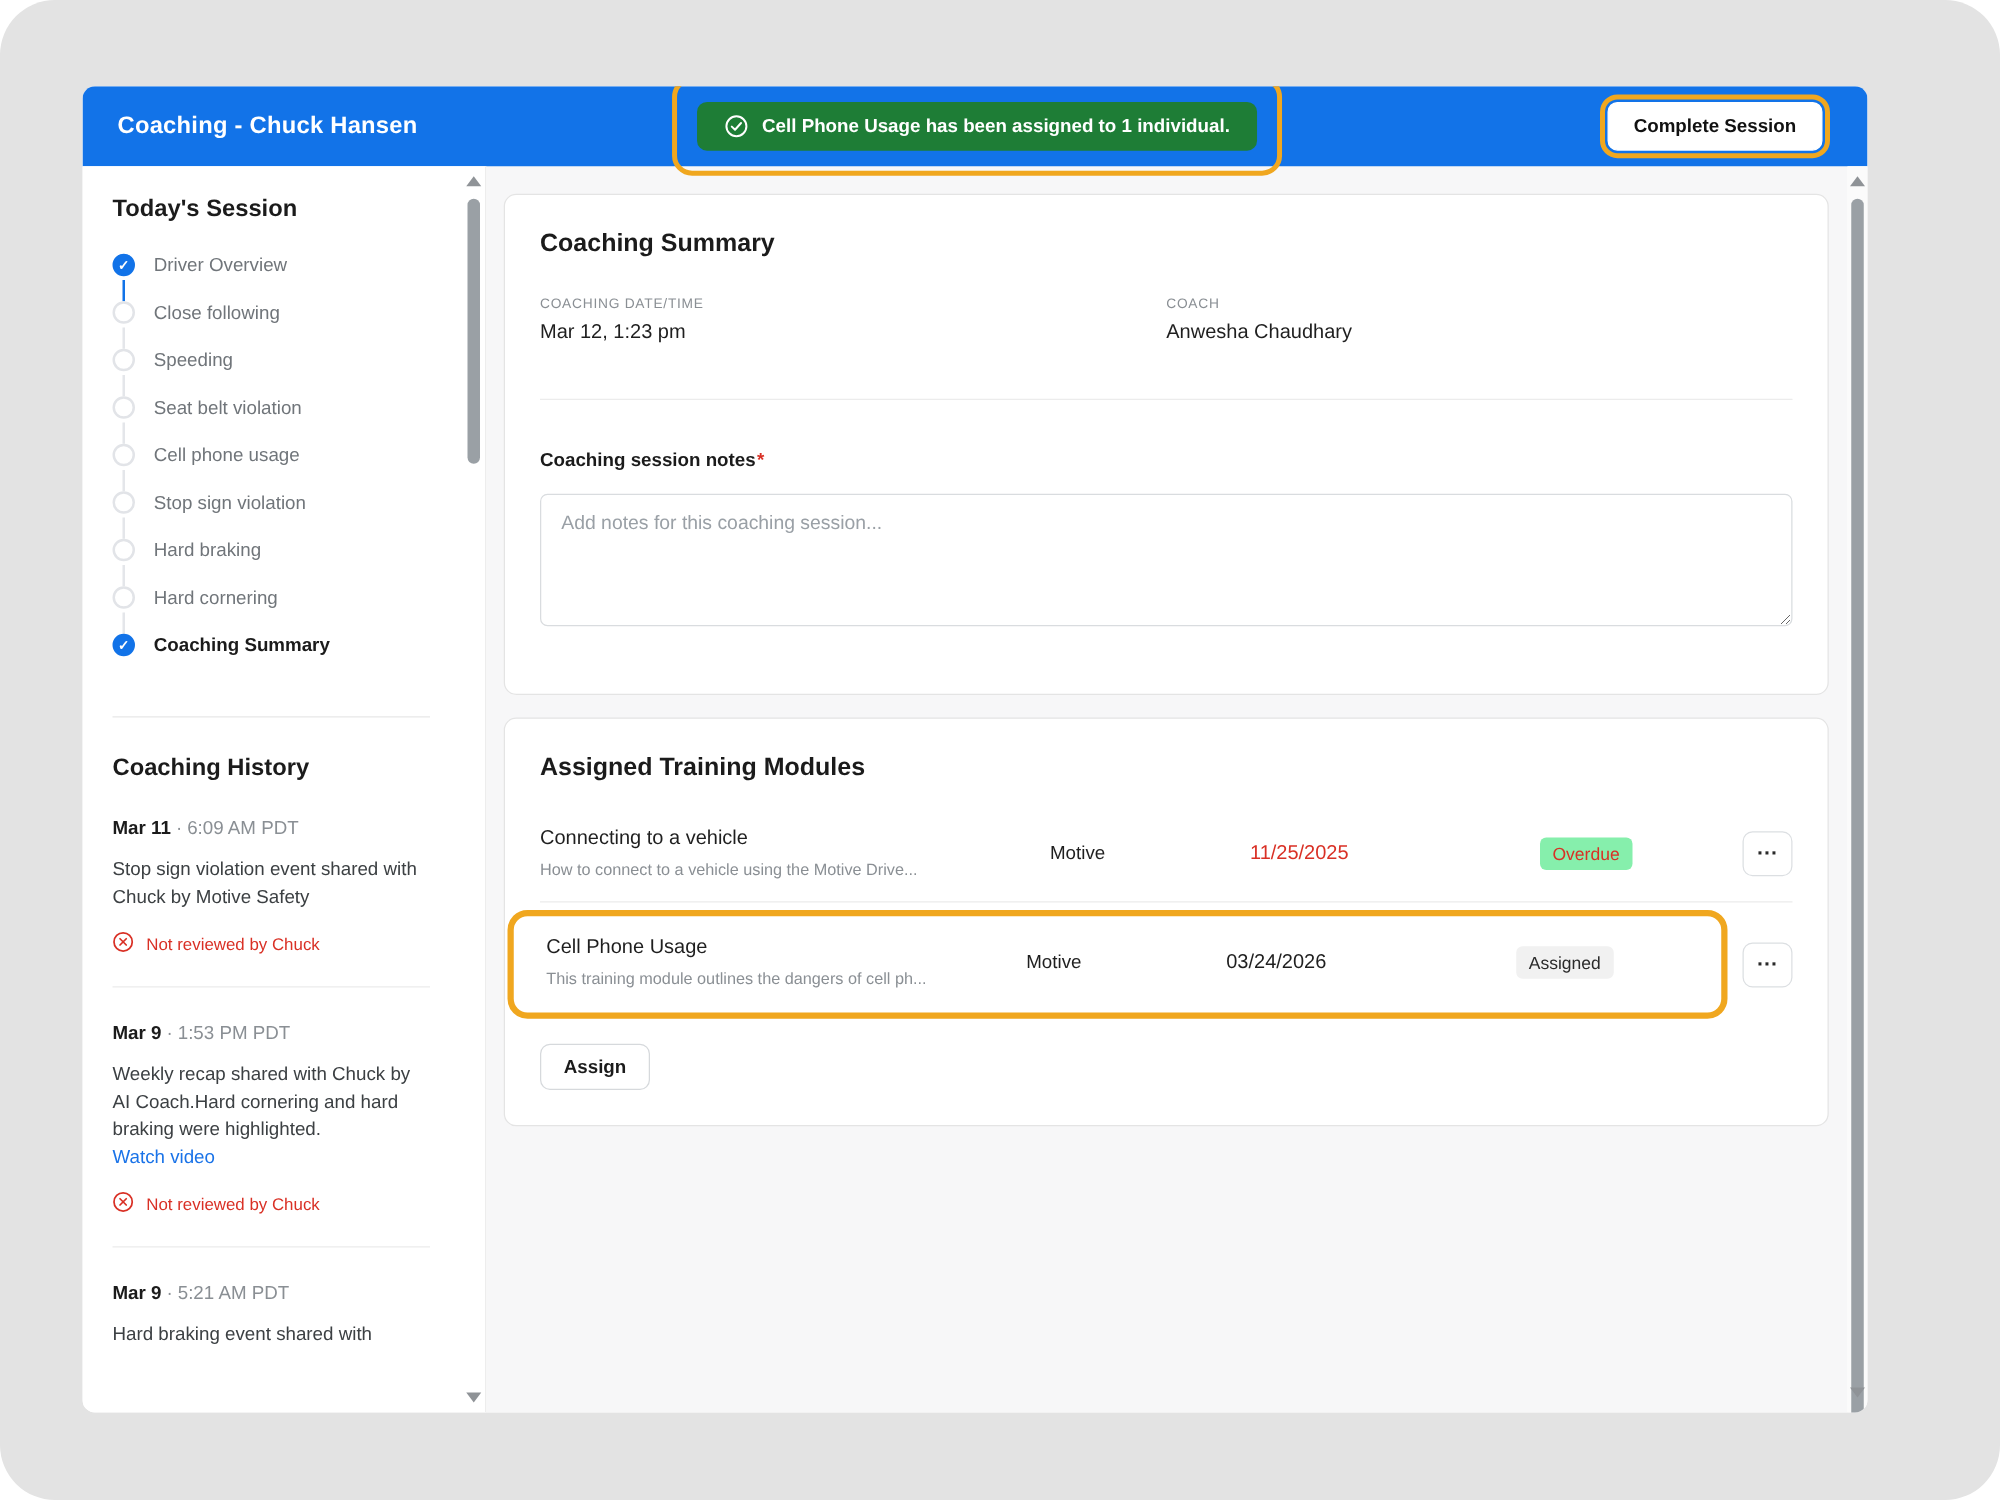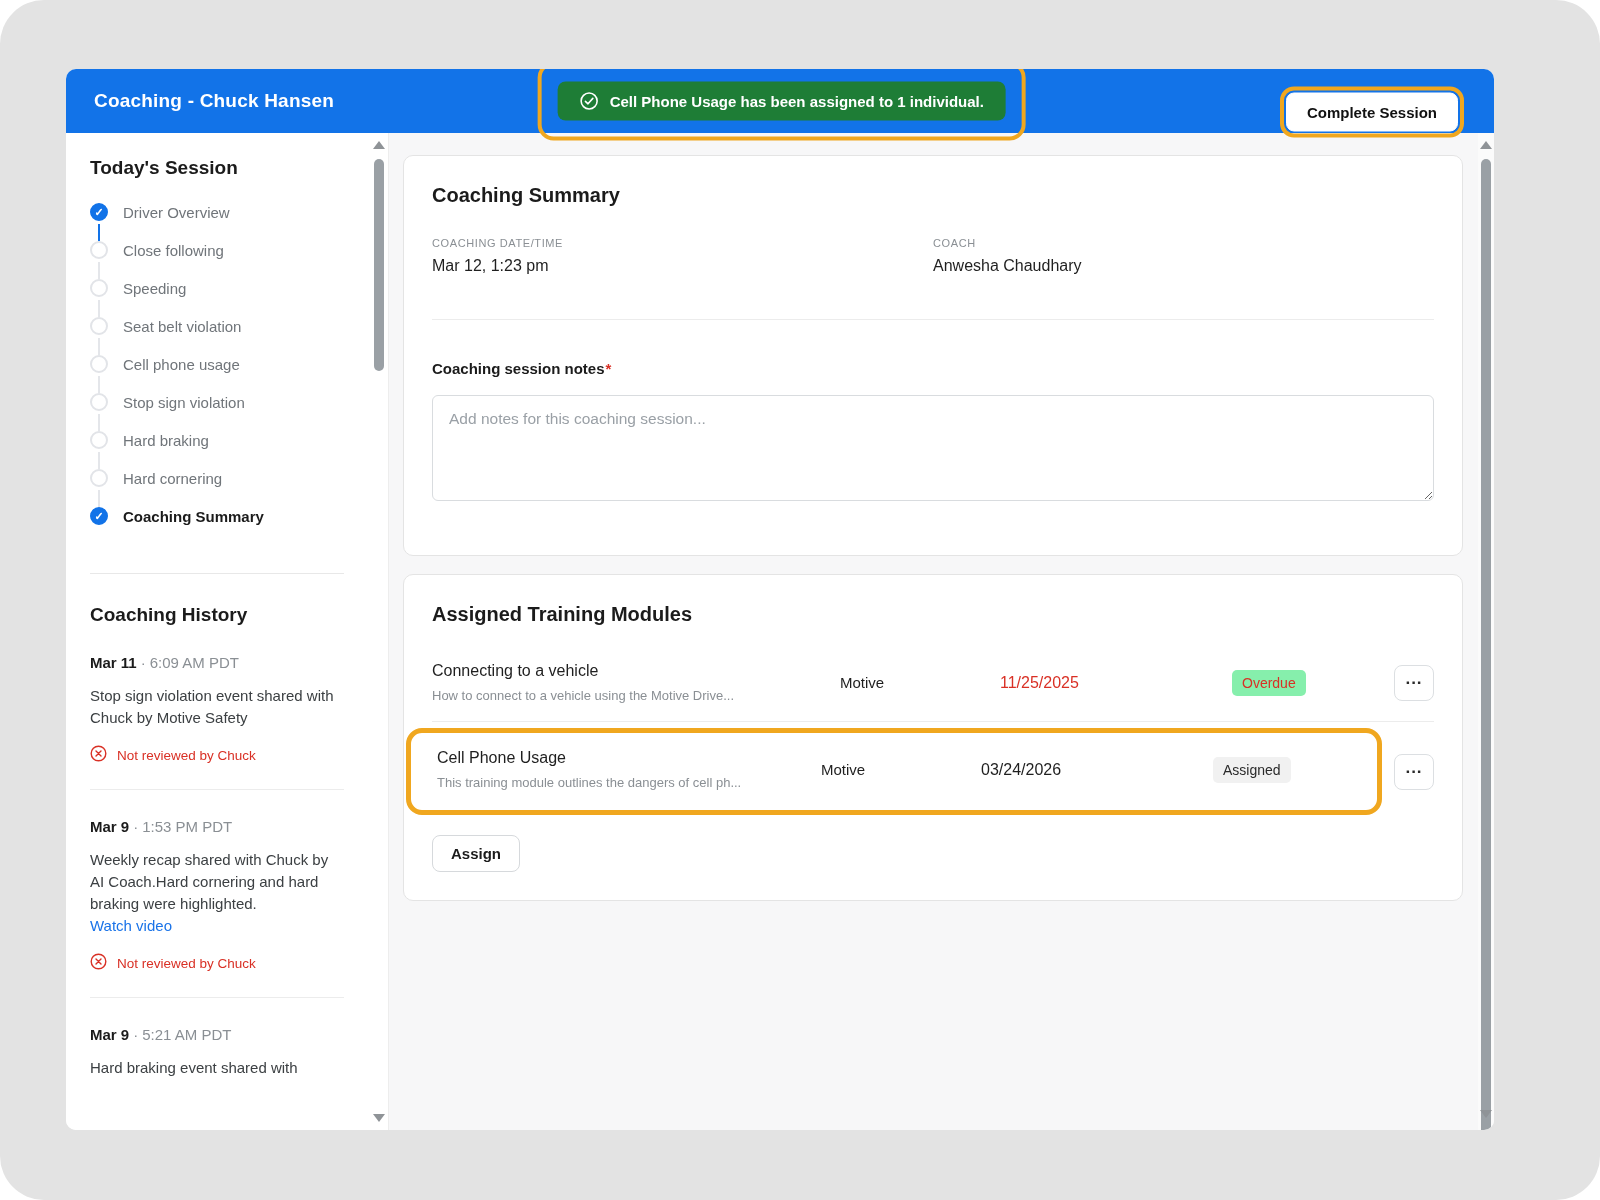--- a/index.html
+++ b/index.html
@@ -15,21 +15,21 @@
   .app-header .hdr-inner { width:1412px; position:relative; height:100%; display:flex; align-items:center; }
   .hdr-title { color:#fff; font-size:19px; font-weight:bold; margin-left:28px; letter-spacing:.2px; }
 
   .toast-ring { position:absolute; left:50%; top:50%; transform:translate(-48%,-50%);
     border:4px solid var(--highlight,#f0a71f); border-radius:16px; padding:16px; }
   .toast { background:var(--success,#1e7d36); color:#fff; border-radius:8px; padding:10px 22px;
     display:flex; align-items:center; gap:11px; font-size:15px; font-weight:600; white-space:nowrap; }
   .toast svg { display:block; }
 
   .complete-ring { position:absolute; right:14px; top:50%; transform:translateY(-50%);
-    border:4px solid var(--highlight,#f0a71f); border-radius:14px; padding:2px;margin-top:11px; }
+    border:4px solid var(--highlight,#f0a71f); border-radius:14px; padding:2px; }
   .btn-complete { background:#fff; color:#111; border:1px solid #fff; border-radius:8px;
     padding:10px 20px; font-size:15px; font-weight:700; font-family:inherit; cursor:pointer; white-space:nowrap; }
 
   
   .app-body { flex:1; display:flex; min-height:0; }
   .sidebar { width:323px; flex:0 0 323px; background:#fff; position:relative; overflow:hidden;
     padding:24px 44px 0 24px; border-right:1px solid #ededed; }
   .main { flex:1; background:#f7f7f8; overflow:hidden; padding:22px 15px 0 14px; }
   .main-scroll-col { width:16px; flex:0 0 16px; background:#fbfbfb; position:relative; }
 

